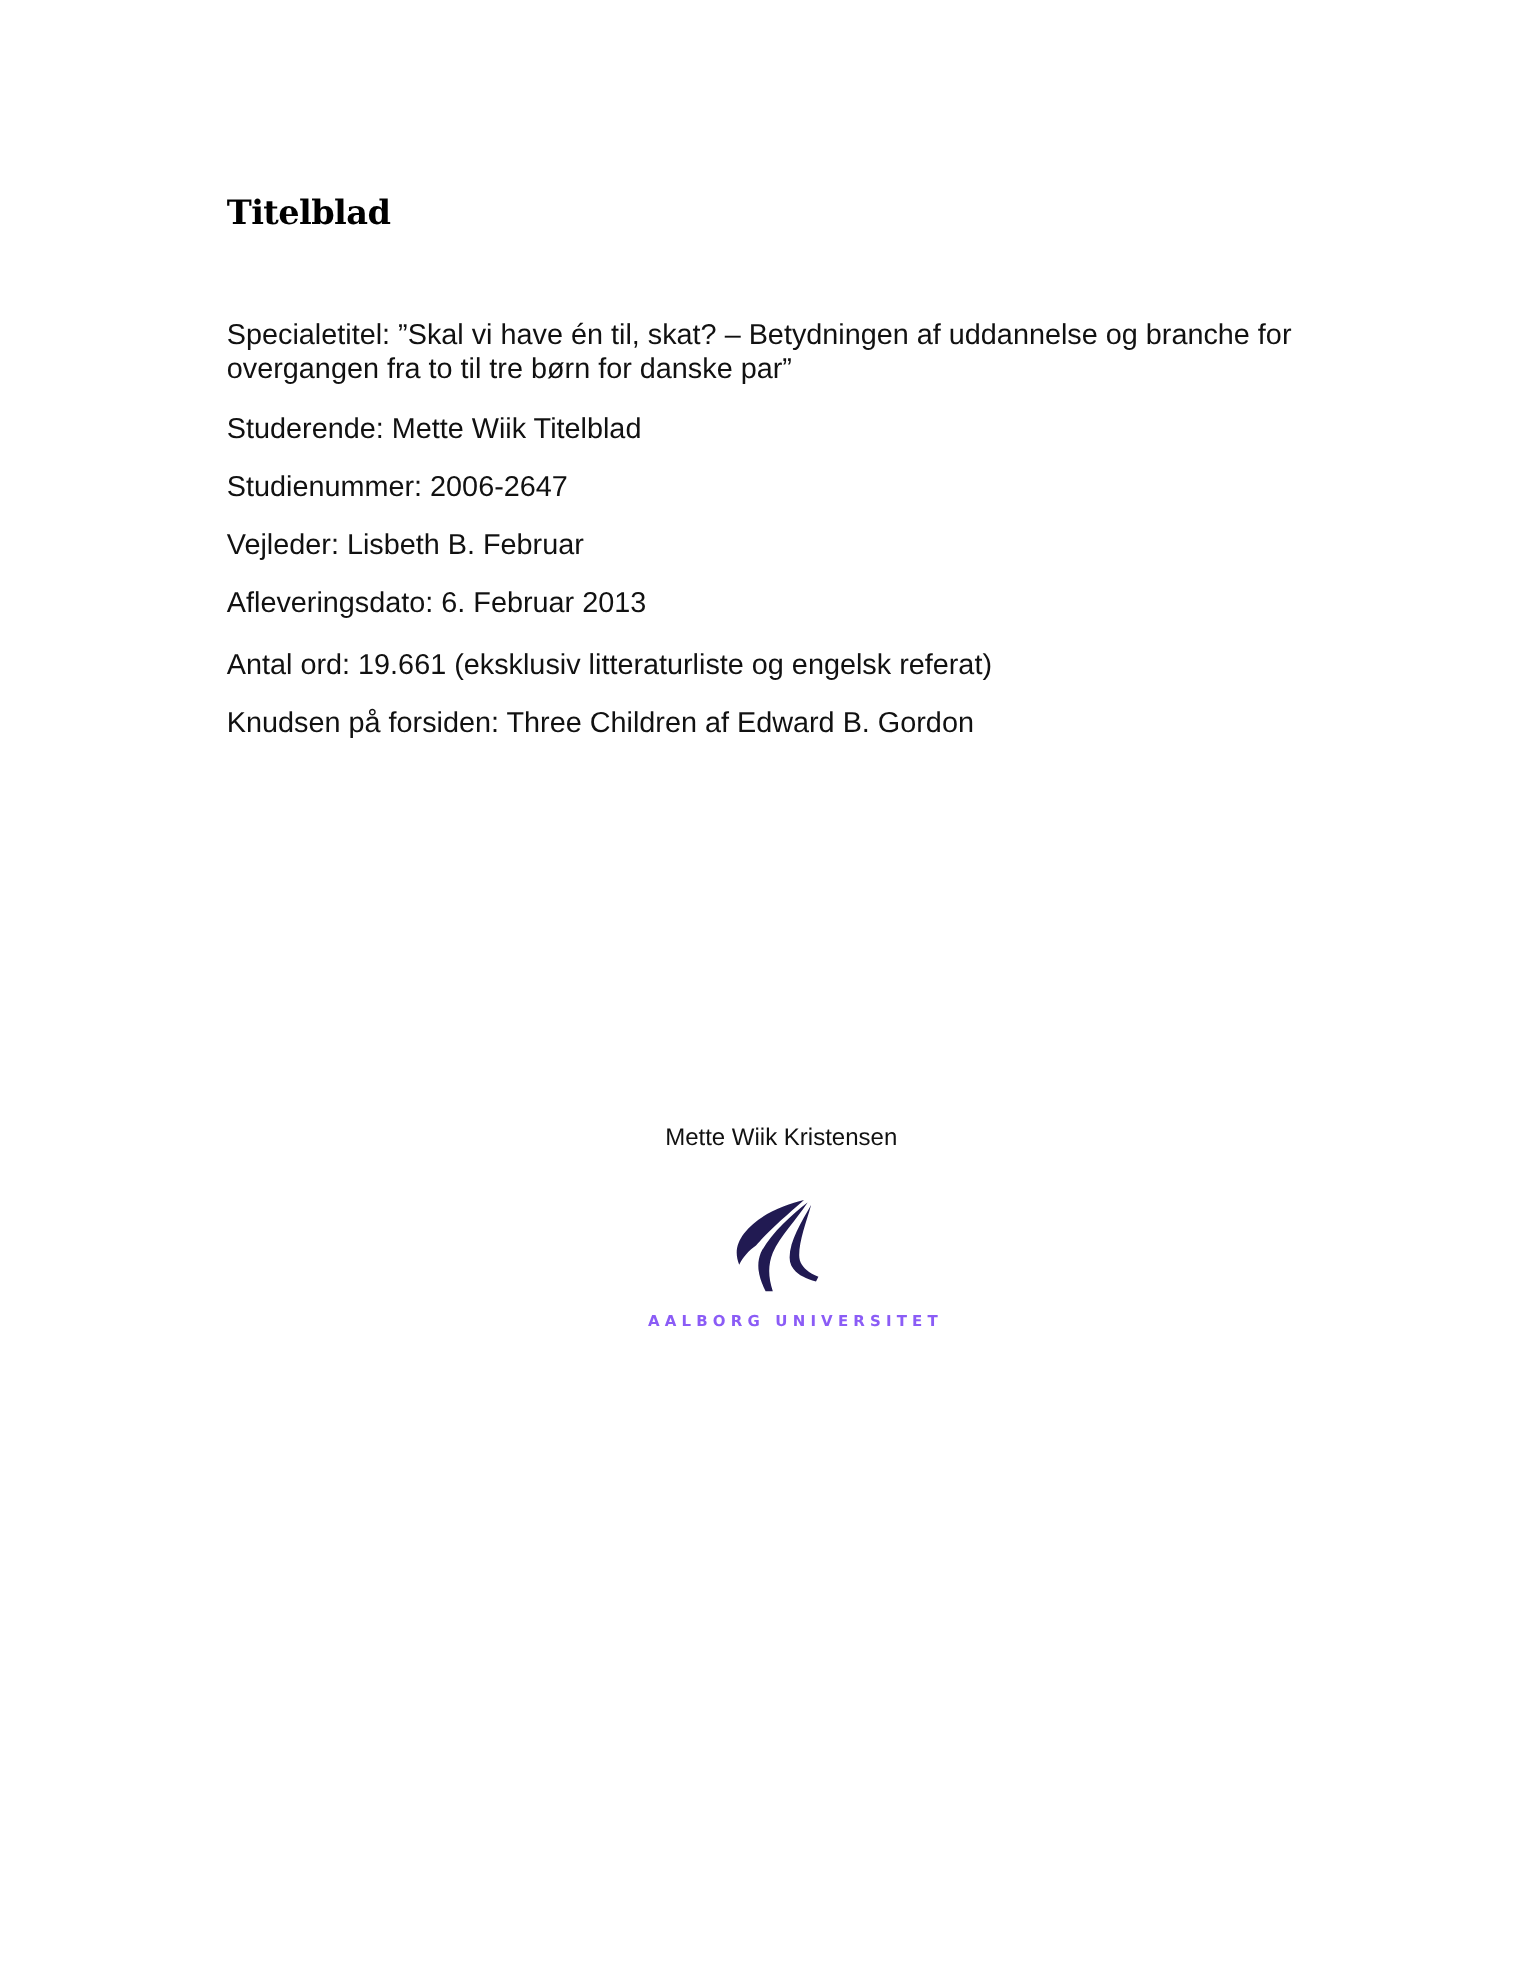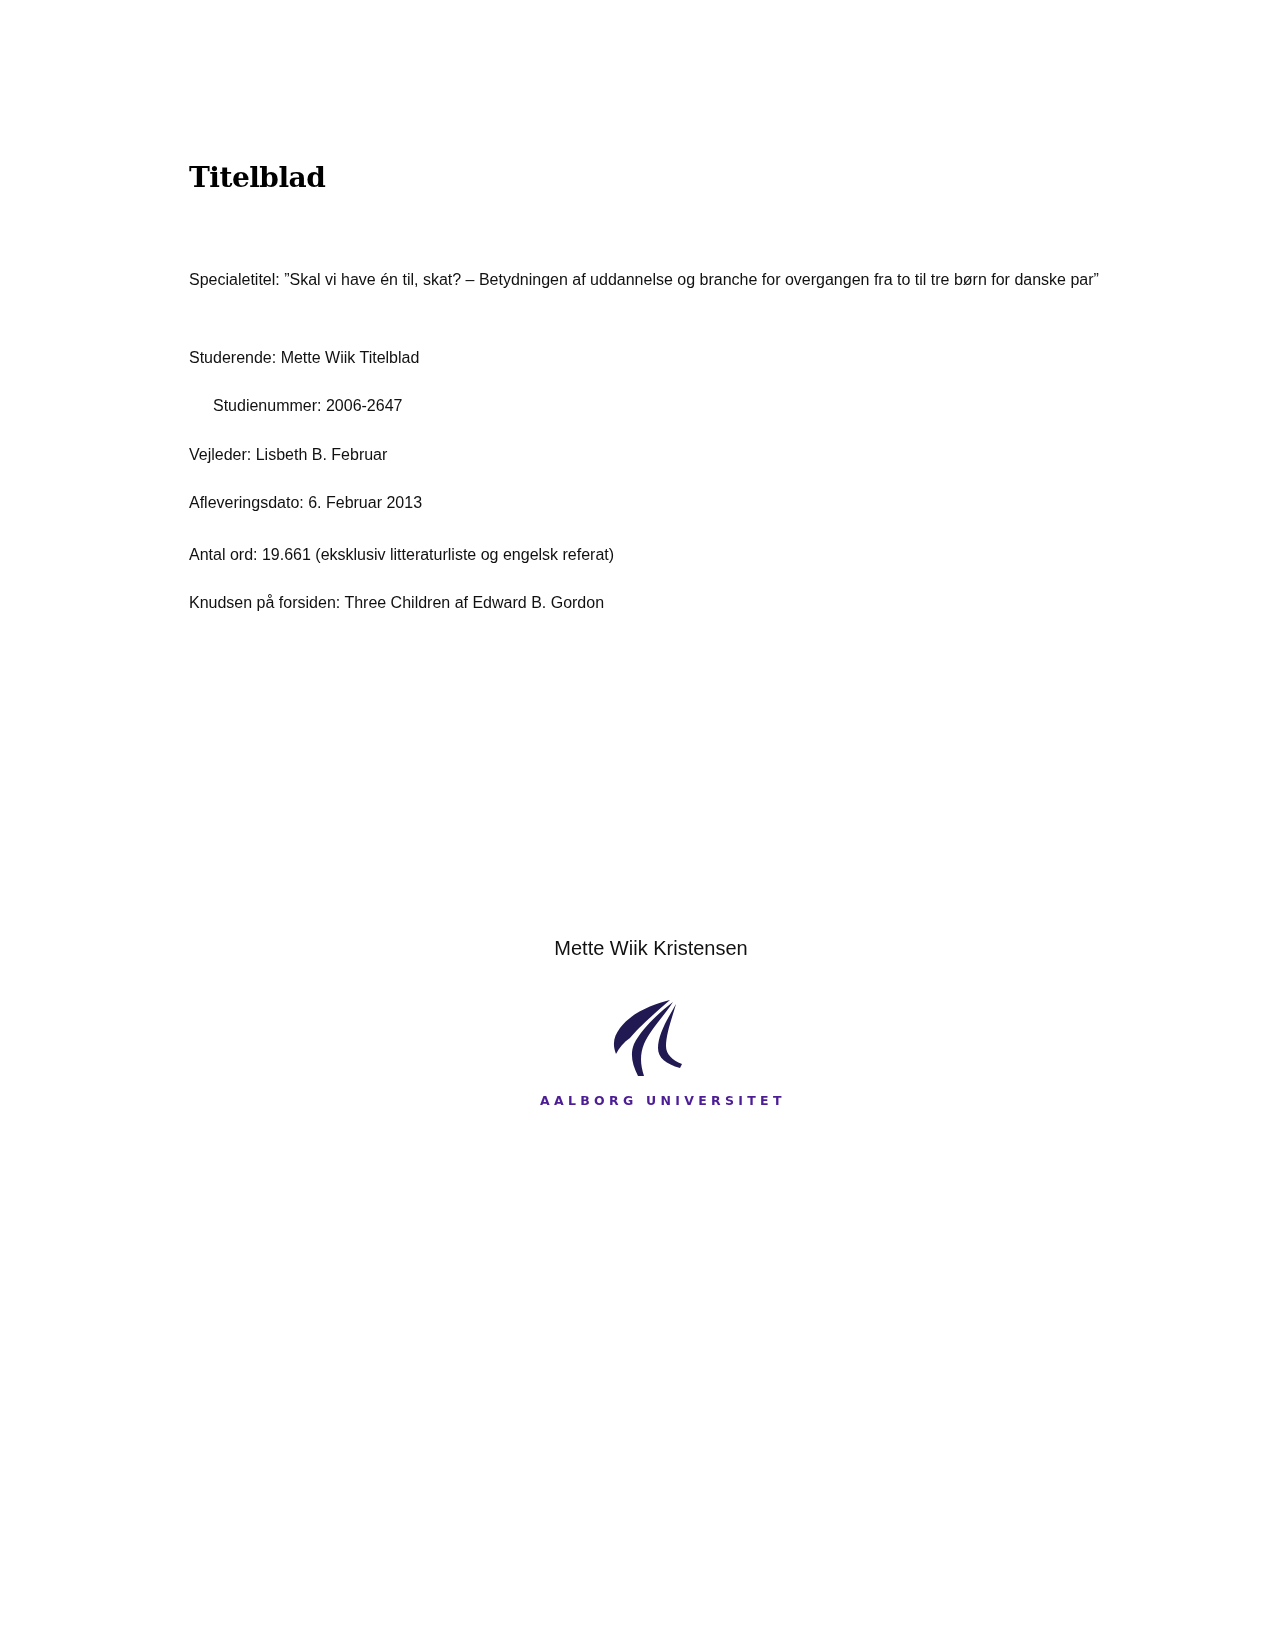--- a/index.html
+++ b/index.html
@@ -23,21 +23,21 @@
       font-weight: bold;
       font-size: 28px;
       line-height: 40px;
       letter-spacing: -0.5px;
     }
     .field {
       position: absolute;
       left: 189px;
       margin: 0;
       font-family: "Liberation Sans", "DejaVu Sans", sans-serif;
-      font-size: 16px;
+      font-size: 24px;
       line-height: 28px;
       color: #111111;
       white-space: nowrap;
     }
     .field.multiline {
       white-space: normal;
       width: 930px;
     }
     .author-name {
       position: absolute;
@@ -67,32 +67,32 @@
     .logo-text {
       position: absolute;
       left: 0;
       top: 98px;
       width: 225px;
       text-align: center;
       font-family: "DejaVu Sans", "Liberation Sans", sans-serif;
       font-weight: bold;
       font-size: 12.5px;
       letter-spacing: 4.3px;
-      color: #4c1d95;
+      color: #8b5cf6;
       white-space: nowrap;
     }
   </style>
 </head>
 <body>
 
 <h1 class="page-title">Titelblad</h1>
 
 <p class="field multiline" style="top:266px;">Specialetitel: ”Skal vi have én til, skat? – Betydningen af uddannelse og branche for overgangen fra to til tre børn for danske par”</p>
 <p class="field" style="top:344px;">Studerende: Mette Wiik Titelblad</p>
-<p class="field" style="top:392px;margin-left:24px;">Studienummer: 2006-2647</p>
+<p class="field" style="top:392px;">Studienummer: 2006-2647</p>
 <p class="field" style="top:441px;">Vejleder: Lisbeth B. Februar</p>
 <p class="field" style="top:489px;text-align:right;">Afleveringsdato: 6. Februar 2013</p>
 <p class="field" style="top:541px;">Antal ord: 19.661 (eksklusiv litteraturliste og engelsk referat)</p>
 <p class="field" style="top:589px;">Knudsen på forsiden: Three Children af Edward B. Gordon</p>
 
 <div class="author-name">Mette Wiik Kristensen</div>
 
 <div class="logo">
   <svg class="logo-mark" viewBox="0 0 75 80">
 

